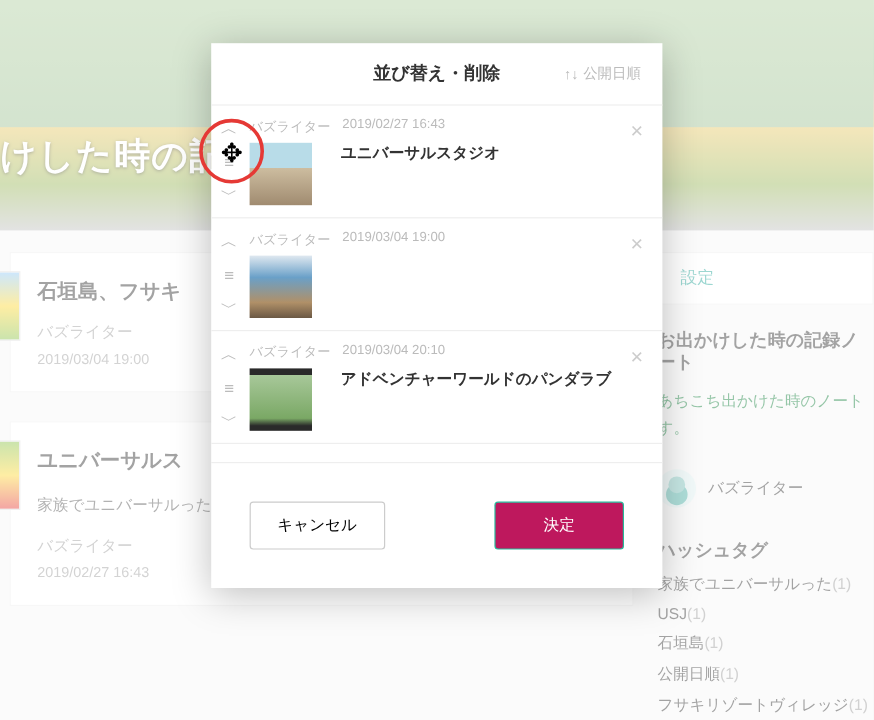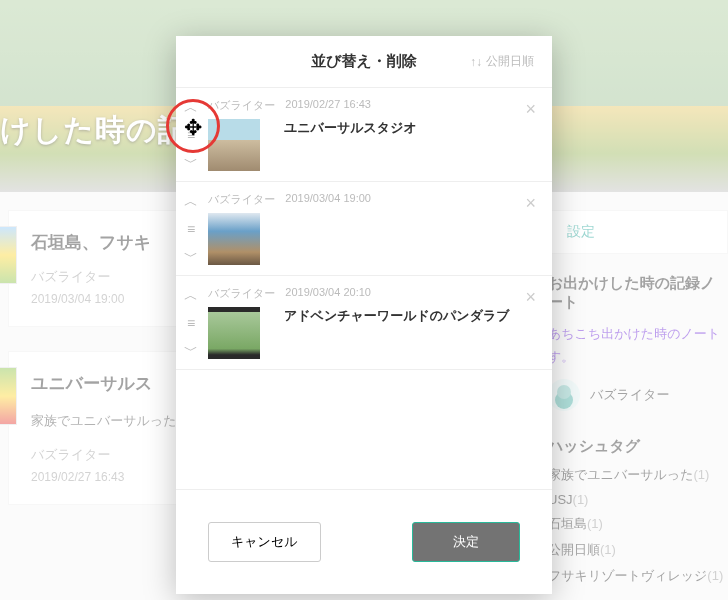--- a/index.html
+++ b/index.html
@@ -15,47 +15,47 @@
   .card { background: #fff; padding: 20px 22px; margin-bottom: 24px; border: 1px solid #eee; position: relative; }
   .card-thumb { position: absolute; left: -40px; top: 15px; width: 48px; height: 58px; background: linear-gradient(#8bc34a, #fdd835, #e53935); border:1px solid #ddd; }
   .card-thumb.blue { background: linear-gradient(#90caf9, #fdd835, #8bc34a); }
   .card-title { font-size: 17px; font-weight: bold; margin-bottom: 14px; }
   .card-desc { font-size: 13px; color: #555; line-height: 1.8; margin-bottom: 14px; }
   .card-author { color: #9e9e9e; font-size: 13px; margin-bottom: 6px; }
   .card-date { color: #9e9e9e; font-size: 12px; }
   .settings-btn { text-align: left; color: #26a69a; font-size: 14px; padding: 12px 18px; border: 1px solid #eee; background: #fff; margin-bottom: 20px; }
   .side-section { margin-bottom: 26px; }
   .side-heading { font-size: 15px; font-weight: bold; margin-bottom: 10px; }
-  .side-text { font-size: 13px; color: #6d28d9; line-height: 1.8; margin-bottom: 10px; }
+  .side-text { font-size: 13px; color: #15803d; line-height: 1.8; margin-bottom: 22px; }
   .author-row { display: flex; align-items: center; gap: 10px; }
   .avatar { width: 32px; height: 32px; border-radius: 50%; background: #e0f2f1; position: relative; }
   .avatar::after { content:""; position:absolute; top:6px; left:9px; width:14px; height:14px; border-radius:50%; background:#80cbc4; box-shadow: 0 8px 0 2px #4db6ac; }
   .tag-list { list-style: none; }
   .tag-list li { margin-bottom: 8px; font-size: 13px; color: #333; }
   .tag-count { color: #999; }
 
   .overlay { position: absolute; inset: 0; background: rgba(255,255,255,0); z-index: 5; }
   .dim { position:absolute; inset:0; background: rgba(255,255,255,0.55); }
-  .modal { position: absolute; top: 36px; left: 176px; width: 376px; height: 558px; background: #fff; box-shadow: 0 6px 30px rgba(0,0,0,0.25); z-index: 10; display: flex; flex-direction: column; }
+  .modal { position: absolute; top: 36px; left: 176px; width: 376px; height: 454px; background: #fff; box-shadow: 0 6px 30px rgba(0,0,0,0.25); z-index: 10; display: flex; flex-direction: column; }
   .modal-header { padding: 16px 20px; display: flex; align-items: center; position: relative; border-bottom: 1px solid #eee; }
   .modal-title { flex: 1; text-align: center; font-size: 15px; font-weight: bold; }
   .sort-indicator { position: absolute; right: 18px; color: #bbb; font-size: 12px; display: flex; align-items: center; gap: 4px; }
   .modal-body { flex: 1; overflow: auto; }
   .sort-item { display: flex; align-items: stretch; border-bottom: 1px solid #eee; padding: 10px 14px 10px 4px; min-height: 86px; }
   .sort-controls { width: 22px; display: flex; flex-direction: column; justify-content: space-between; align-items: center; color: #bbb; padding: 2px 0; }
   .sort-controls span { cursor: pointer; font-size: 14px; line-height: 1; }
   .item-content { flex: 1; padding-left: 6px; }
   .item-meta { font-size: 11px; color: #bbb; margin-bottom: 6px; display: flex; gap: 10px; }
   .item-row { display: flex; gap: 24px; align-items: flex-start; }
   .item-thumb { width: 52px; height: 52px; background: #ccc; flex-shrink: 0; }
   .item-title { font-size: 13px; font-weight: 600; color: #333; line-height: 1.4; }
   .item-close { color: #ccc; font-size: 18px; cursor: pointer; line-height: 1; padding: 2px; }
   .modal-footer { padding: 32px; display: flex; gap: 14px; border-top: 1px solid #eee; }
   .btn { flex: 0 0 auto; padding: 10px 22px; border-radius: 3px; font-size: 13px; cursor: pointer; border: 1px solid #ccc; background: #fff; }
-  .btn-primary { background: #737373; color: #fff; border-color: #28b99a; padding: 10px 40px; margin-left: auto; text-align: center; }
+  .btn-primary { background: #be185d; color: #fff; border-color: #28b99a; padding: 10px 40px; margin-left: auto; text-align: center; }
 
   .highlight-circle { position: absolute; top: 99px; left: 166px; width: 54px; height: 54px; border: 3px solid #e53935; border-radius: 50%; z-index: 20; pointer-events: none; }
   .move-cursor { position: absolute; top: 117px; left: 184px; z-index: 21; pointer-events: none; font-size: 22px; color: #000; line-height: 1; }
 
   .thumb1 { background: linear-gradient(to bottom, #b8dce8 0%, #b8dce8 40%, #cdbda0 40%, #a08b70 100%); }
   .thumb2 { background: linear-gradient(to bottom, #dfe8f0 0%, #6aa0c8 35%, #b09068 75%, #6b5844 100%); }
   .thumb3 { background: linear-gradient(to bottom, #2a2a2a 0%, #2a2a2a 10%, #a8c89a 10%, #7aa865 80%, #2a2a2a 92%, #2a2a2a 100%); }
 </style>
 </head>
 <body>

